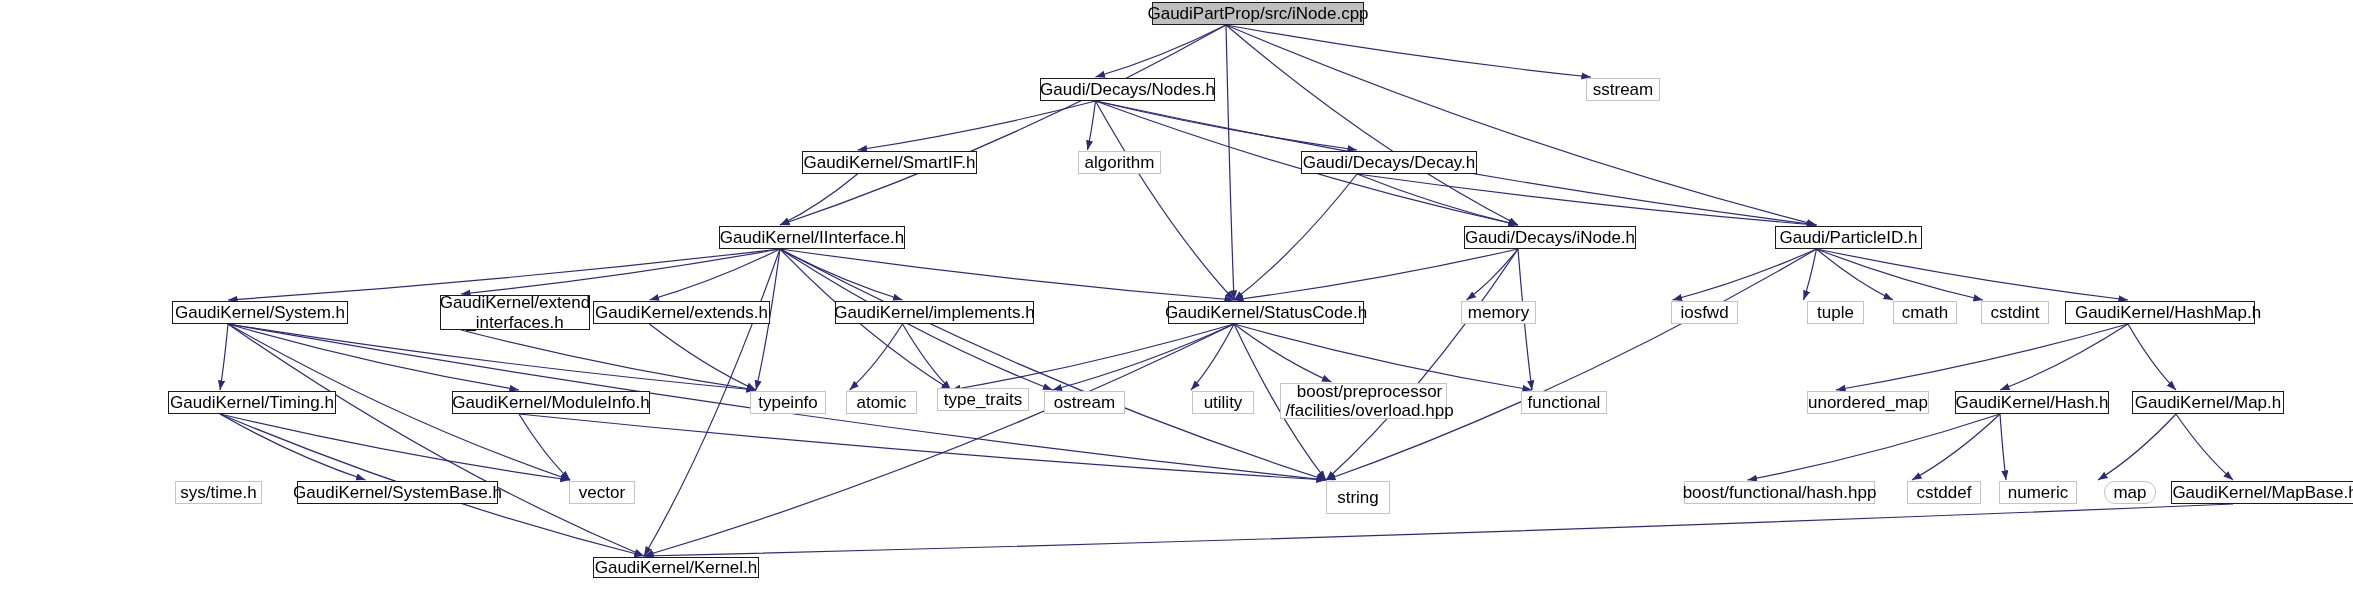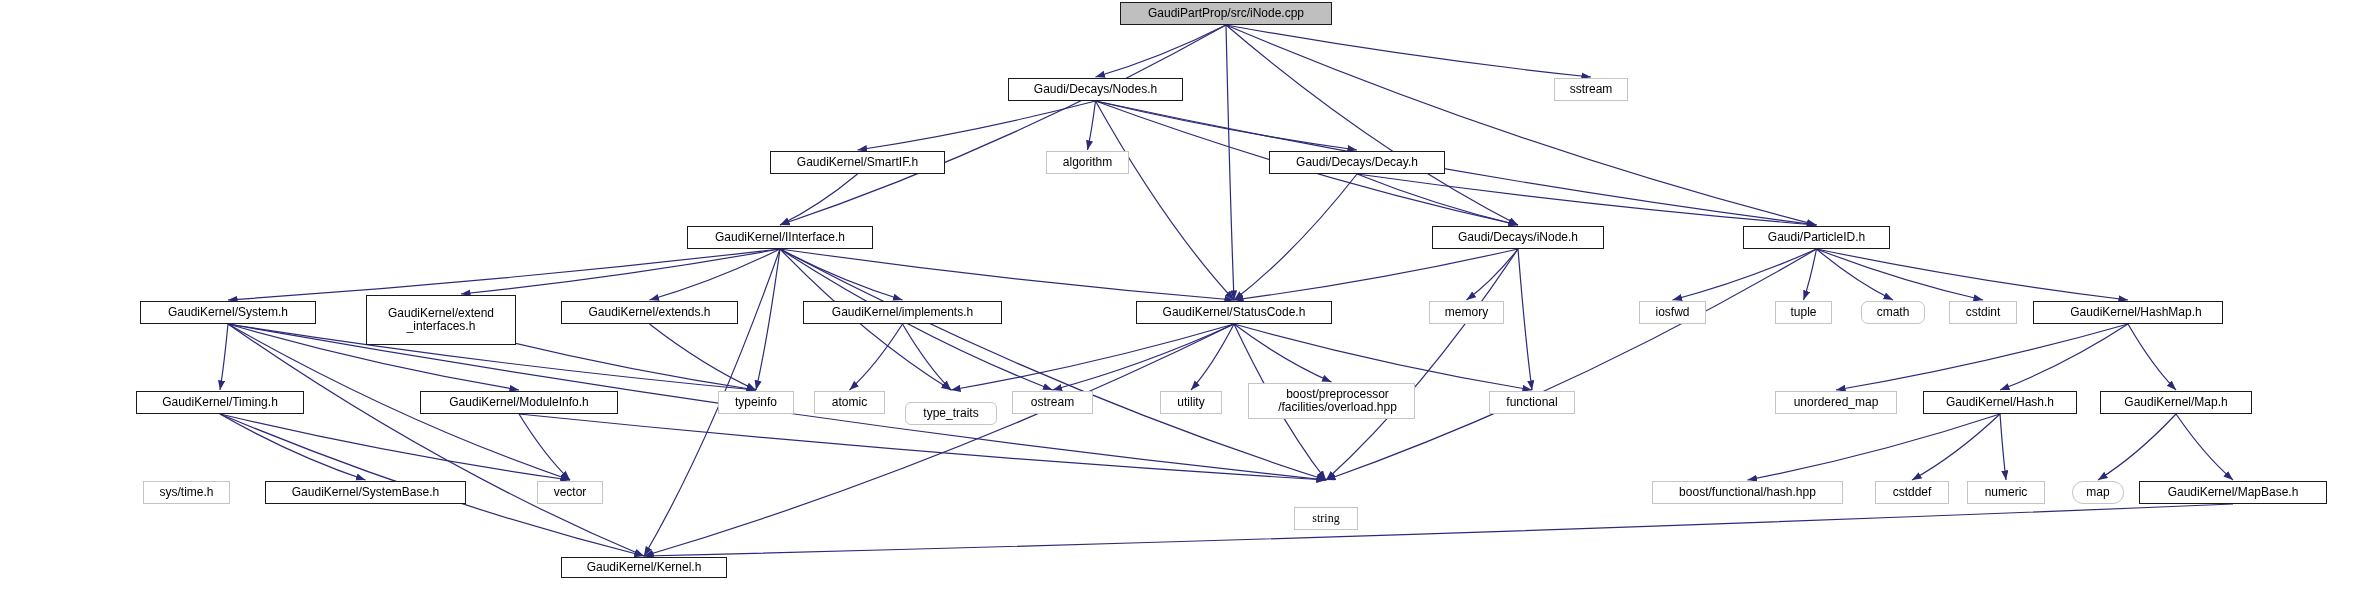--- a/index.html
+++ b/index.html
@@ -6,27 +6,28 @@
   body{font-family:"Liberation Sans", sans-serif;}
   #canvas{position:relative;width:2353px;height:589px;background:#ffffff;overflow:hidden;}
   #edges{position:absolute;left:0;top:0;width:2353px;height:589px;}
   .node{
     position:absolute;
     box-sizing:border-box;
     display:flex;
     align-items:center;
     justify-content:center;
     text-align:center;
-    font-size:12px;
+    font-size:17px;
     line-height:1.12;
     color:#000000;
     white-space:pre-line;
     background:#ffffff;
     border:1px solid #c4c4c4;
     z-index:5;
+    margin-left:32px;
   }
   .node.hdr{border:1.6px solid #1a1a1a;background:#ffffff;}
   .node.root{border:1.6px solid #1a1a1a;background:#bfbfbf;}
 </style>
 </head>
 <body>
 
 <div id="canvas">
   <svg id="edges" viewBox="0 0 2353 589" xmlns="http://www.w3.org/2000/svg">
     <defs>
@@ -108,48 +109,48 @@
       <div class="node root" style="left: 1120px; top: 2px; width: 212px; height: 23px;">GaudiPartProp/src/iNode.cpp</div>
       <div class="node hdr" style="left: 1008px; top: 78px; width: 175px; height: 23px;">Gaudi/Decays/Nodes.h</div>
       <div class="node sys" style="left: 1554px; top: 78px; width: 74px; height: 23px;">sstream</div>
       <div class="node hdr" style="left: 770px; top: 151px; width: 175px; height: 23px;">GaudiKernel/SmartIF.h</div>
       <div class="node sys" style="left: 1046px; top: 151px; width: 83px; height: 23px;">algorithm</div>
       <div class="node hdr" style="left: 1269px; top: 151px; width: 176px; height: 23px;">Gaudi/Decays/Decay.h</div>
       <div class="node hdr" style="left: 687px; top: 226px; width: 186px; height: 23px;">GaudiKernel/IInterface.h</div>
       <div class="node hdr" style="left: 1432px; top: 226px; width: 172px; height: 23px;">Gaudi/Decays/iNode.h</div>
       <div class="node hdr" style="left: 1743px; top: 226px; width: 147px; height: 23px;">Gaudi/ParticleID.h</div>
       <div class="node hdr" style="left: 140px; top: 301px; width: 176px; height: 23px;">GaudiKernel/System.h</div>
-      <div class="node hdr" style="left: 366px; top: 295px; width: 150px; height: 50px;">GaudiKernel/extend
+      <div class="node hdr" style="left: 408px; top: 295px; width: 150px; height: 35px;">GaudiKernel/extend
 _interfaces.h</div>
       <div class="node hdr" style="left: 561px; top: 301px; width: 177px; height: 23px;">GaudiKernel/extends.h</div>
       <div class="node hdr" style="left: 803px; top: 301px; width: 199px; height: 23px;">GaudiKernel/implements.h</div>
       <div class="node hdr" style="left: 1136px; top: 301px; width: 196px; height: 23px;">GaudiKernel/StatusCode.h</div>
       <div class="node sys" style="left: 1429px; top: 301px; width: 75px; height: 23px;">memory</div>
       <div class="node sys" style="left: 1639px; top: 301px; width: 67px; height: 23px;">iosfwd</div>
       <div class="node sys" style="left: 1775px; top: 301px; width: 57px; height: 23px;">tuple</div>
-      <div class="node sys" style="left: 1861px; top: 301px; width: 64px; height: 23px; border-radius: 7px;">cmath</div>
+      <div class="node sys" style="left: 1861px; top: 301px; width: 64px; height: 23px;">cmath</div>
       <div class="node sys" style="left: 1949px; top: 301px; width: 68px; height: 23px;">cstdint</div>
       <div class="node hdr" style="left: 2033px; top: 301px; width: 190px; height: 23px; padding-left: 16px;">GaudiKernel/HashMap.h</div>
       <div class="node hdr" style="left: 136px; top: 391px; width: 168px; height: 23px;">GaudiKernel/Timing.h</div>
       <div class="node hdr" style="left: 420px; top: 391px; width: 198px; height: 23px;">GaudiKernel/ModuleInfo.h</div>
       <div class="node sys" style="left: 718px; top: 391px; width: 76px; height: 23px;">typeinfo</div>
       <div class="node sys" style="left: 814px; top: 391px; width: 71px; height: 23px; text-align: right;">atomic</div>
-      <div class="node sys" style="left: 905px; top: 402px; width: 92px; height: 23px; border-radius: 6px;">type_traits</div>
+      <div class="node sys" style="left: 905px; top: 388px; width: 92px; height: 23px;">type_traits</div>
       <div class="node sys" style="left: 1012px; top: 391px; width: 81px; height: 23px;">ostream</div>
       <div class="node sys" style="left: 1160px; top: 391px; width: 62px; height: 23px;">utility</div>
       <div class="node sys" style="left: 1248px; top: 383px; width: 167px; height: 36px; padding-left: 12px;">boost/preprocessor
 /facilities/overload.hpp</div>
       <div class="node sys" style="left: 1489px; top: 391px; width: 86px; height: 23px;">functional</div>
       <div class="node sys" style="left: 1775px; top: 391px; width: 122px; height: 23px;">unordered_map</div>
       <div class="node hdr" style="left: 1923px; top: 391px; width: 154px; height: 23px;">GaudiKernel/Hash.h</div>
       <div class="node hdr" style="left: 2100px; top: 391px; width: 152px; height: 23px;">GaudiKernel/Map.h</div>
       <div class="node sys" style="left: 143px; top: 481px; width: 87px; height: 23px;">sys/time.h</div>
       <div class="node hdr" style="left: 265px; top: 481px; width: 201px; height: 23px;">GaudiKernel/SystemBase.h</div>
       <div class="node sys" style="left: 537px; top: 481px; width: 66px; height: 23px;">vector</div>
-      <div class="node sys" style="left: 1294px; top: 507px; width: 64px; height: 23px; font-family: Liberation Serif, serif;">string</div>
+      <div class="node sys" style="left: 1294px; top: 481px; width: 64px; height: 33px;">string</div>
       <div class="node sys" style="left: 1652px; top: 481px; width: 191px; height: 23px;">boost/functional/hash.hpp</div>
       <div class="node sys" style="left: 1875px; top: 481px; width: 74px; height: 23px;">cstddef</div>
       <div class="node sys" style="left: 1967px; top: 481px; width: 78px; height: 23px;">numeric</div>
       <div class="node sys" style="left: 2072px; top: 481px; width: 52px; height: 23px; border-radius: 11px;">map</div>
       <div class="node hdr" style="left: 2139px; top: 481px; width: 188px; height: 23px;">GaudiKernel/MapBase.h</div>
       <div class="node hdr" style="left: 561px; top: 557px; width: 166px; height: 21px;">GaudiKernel/Kernel.h</div>
     </div>
 </div>
 
 </body></html>

